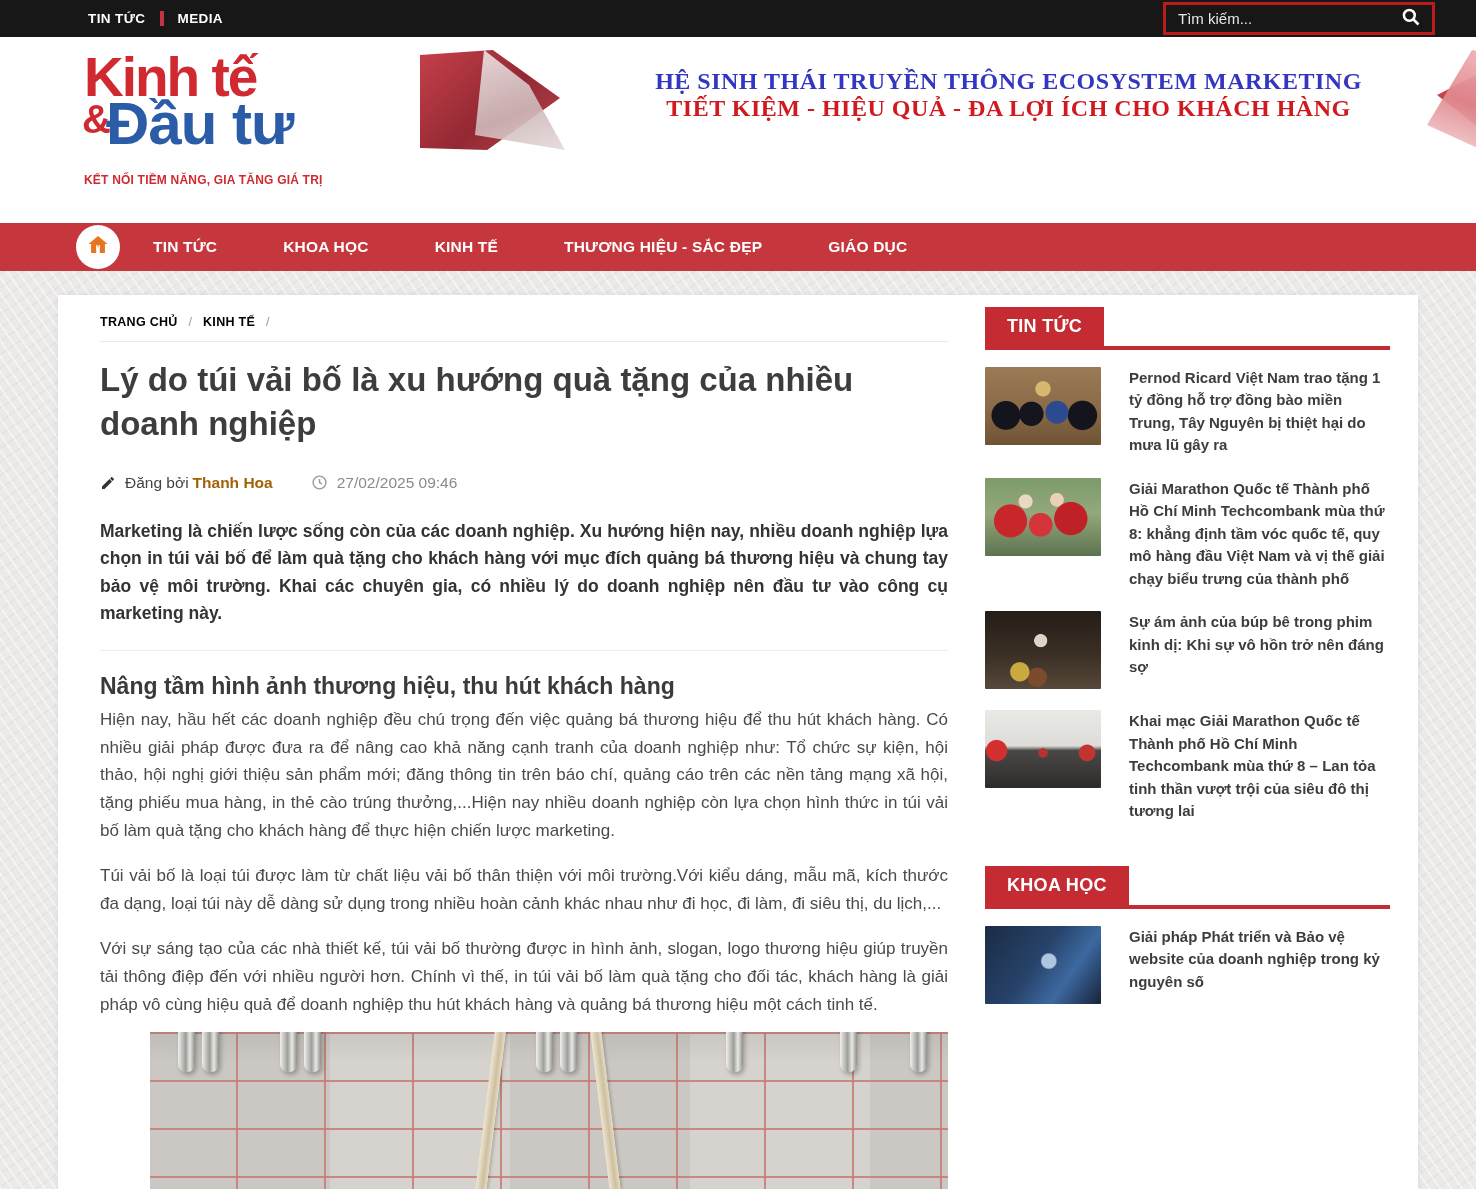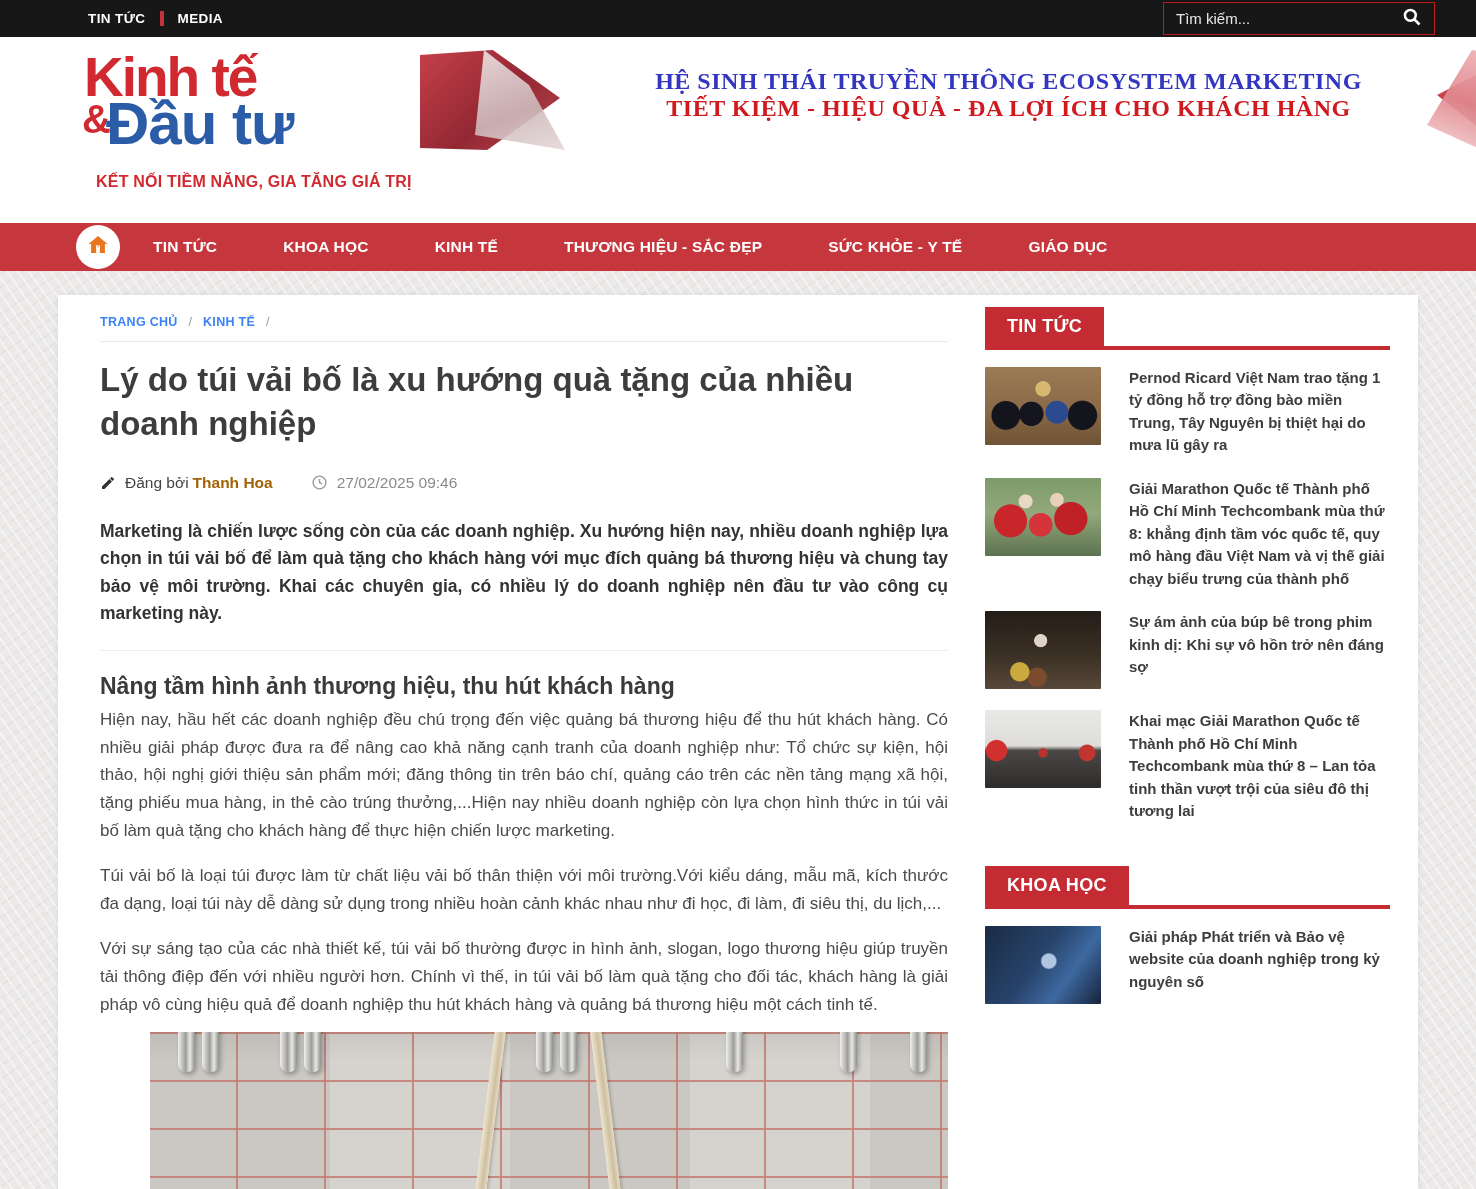--- a/index.html
+++ b/index.html
@@ -19,36 +19,36 @@
   
   .topbar {
     position:absolute; left:0; top:0; width:1476px; height:37px;
     background:#171717; display:flex; align-items:center;
   }
   .topbar-links { display:flex; align-items:center; margin-left:88px; }
   .topbar-link { color:#fff; font-size:13.5px; font-weight:700; letter-spacing:.4px; cursor:pointer; }
   .topbar-sep { width:4px; height:15px; background:#c43440; margin:0 14px; }
   .search-wrap {
     position:absolute; right:41px; top:2px; width:272px; height:33px;
-    border:1px solid #b91c1c; display:flex; align-items:center;
+    border:3px solid #b91c1c; display:flex; align-items:center;
   }
   .search-input {
     flex:1; background:transparent; border:none; outline:none;
     color:#eee; font-size:15px; padding:0 12px; font-family:inherit;
   }
   .search-input::placeholder { color:#e8e8e8; }
   .search-btn { width:44px; height:100%; background:transparent; border:none; cursor:pointer; display:flex; align-items:center; justify-content:center; }
 
   
   .header { position:absolute; left:0; top:37px; width:1476px; height:186px; background:#ffffff; }
   .logo { position:absolute; left:78px; top:8px; width:235px; height:168px; background:#fff; cursor:pointer; }
   .logo-l1 { position:absolute; left:6px; top:0px; font-size:55px; font-weight:800; color:#d02a30; letter-spacing:-2px; }
   .logo-amp { position:absolute; left:4px; top:52px; font-size:40px; font-weight:800; color:#d02a30; }
   .logo-l2 { position:absolute; left:28px; top:44px; font-size:60px; font-weight:800; color:#2a5ca8; letter-spacing:-1px; }
-  .logo-tag { position:absolute; left:18px; top:128px; font-size:16px; font-weight:800; color:#d02a30; letter-spacing:.2px; white-space:nowrap; }
+  .logo-tag { position:absolute; left:6px; top:128px; font-size:12px; font-weight:800; color:#d02a30; letter-spacing:.2px; white-space:nowrap; }
 
   .banner { position:absolute; left:420px; top:13px; width:1177px; height:100px; background:#fff; overflow:hidden; cursor:pointer; }
   .banner-text { position:absolute; left:0; right:0; top:18px; text-align:center; font-family:"Liberation Serif","DejaVu Serif",serif; }
   .banner-line1 { font-size:24px; font-weight:700; color:#3336c0; letter-spacing:.5px; }
   .banner-line2 { font-size:24px; font-weight:700; color:#cf1a20; letter-spacing:.5px; }
   .crystal { position:absolute; top:0; height:100px; }
   .cl-a { left:0; width:140px; background:linear-gradient(135deg,#c5404a 0%,#932833 55%,#b8454e 100%);
           clip-path:polygon(0 5%, 52% 0, 100% 48%, 48% 100%, 0 98%); }
   .cl-b { left:55px; width:90px; background:linear-gradient(160deg,#efe6e6 0%,#cdb9ba 60%,#e6d8d8 100%);
           clip-path:polygon(10% 0, 60% 35%, 100% 100%, 0 85%); opacity:.9; }
@@ -74,21 +74,21 @@
   
   .card {
     position:absolute; left:58px; top:295px; width:1360px; height:894px;
     background:#ffffff; box-shadow:0 0 6px rgba(0,0,0,.08); overflow:hidden;
   }
   .main-col { position:absolute; left:42px; top:0; width:848px; }
   .side-col { position:absolute; left:927px; top:12px; width:405px; }
 
   
   .crumbs { margin-top:20px; font-size:12.5px; font-weight:700; color:#c9333b; letter-spacing:.3px; }
-  .crumb { color:#3b82f6; cursor:pointer; }
+  .crumb { color:#000000; cursor:pointer; }
   .crumb-sep { color:#999; font-weight:400; margin:0 7px; }
   .rule { border:none; border-top:1px solid #e9e9e9; margin:12px 0 0 0; }
 
   .article-title {
     margin-top:16px; font-size:33px; line-height:1.33; font-weight:700; color:#3d3d3d;
   }
   .byline { margin-top:28px; display:flex; align-items:center; font-size:15.5px; color:#444; }
   .byline .author { color:#a16207; font-weight:700; margin-left:4px; cursor:pointer; }
   .byline .time { color:#8a8a8a; margin-left:9px; }
   .byline .ico { margin-right:9px; display:inline-flex; }
@@ -214,21 +214,20 @@
           <path d="M12 3 2.5 11h2.6v9h5.1v-5.4h3.6V20h5.1v-9h2.6z"></path>
           <rect x="10.1" y="12.2" width="1.5" height="3.4" fill="#fff"></rect>
           <rect x="12.4" y="12.2" width="1.5" height="3.4" fill="#fff"></rect>
         </svg>
       </span>
     </div>
     <div class="nav-item">TIN TỨC</div>
     <div class="nav-item">KHOA HỌC</div>
     <div class="nav-item">KINH TẾ</div>
     <div class="nav-item">THƯƠNG HIỆU - SẮC ĐẸP</div>
-    <div class="nav-item">SỨC KHỎE - Y TẾ</div>
     <div class="nav-item">GIÁO DỤC</div>
   </div>
 
   <div class="card">
 
     <div class="main-col">
       <div class="crumbs">
         <span class="crumb">TRANG CHỦ</span>
         <span class="crumb-sep">/</span>
         <span class="crumb">KINH TẾ</span>

